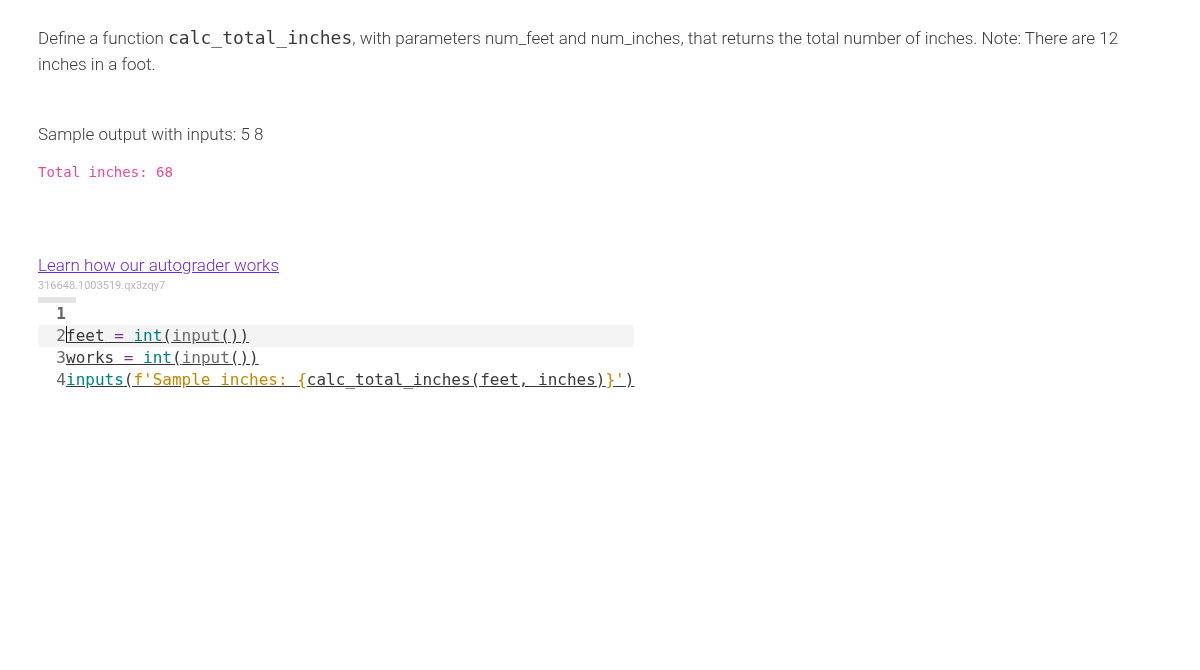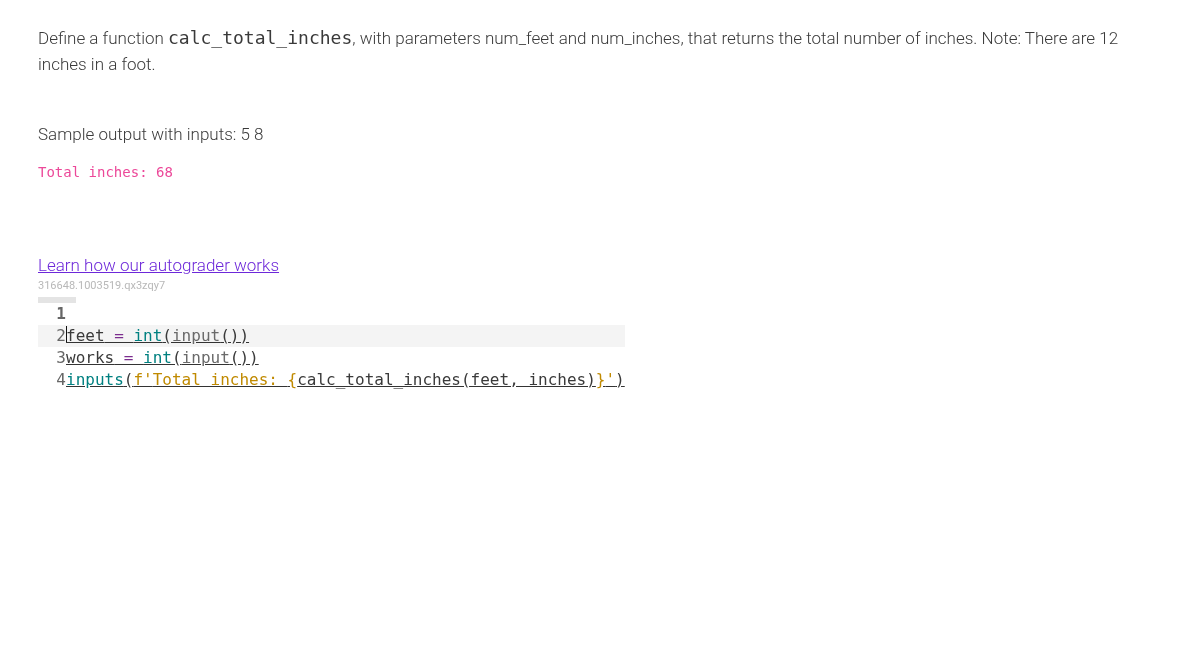--- a/index.html
+++ b/index.html
@@ -123,19 +123,19 @@
   <tr class="row-highlight">
     <td class="gutter">2</td>
     <td class="code-line"><span class="cursor"></span><span class="tok-var">feet</span><span class="tok-op"> = </span><span class="tok-fn">int</span><span class="tok-punc">(</span><span class="tok-call">input</span><span class="tok-punc">())</span></td>
   </tr>
   <tr>
     <td class="gutter">3</td>
     <td class="code-line"><span class="tok-var">works</span><span class="tok-op"> = </span><span class="tok-fn">int</span><span class="tok-punc">(</span><span class="tok-call">input</span><span class="tok-punc">())</span></td>
   </tr>
   <tr>
     <td class="gutter">4</td>
-    <td class="code-line"><span class="tok-fn">inputs</span><span class="tok-punc">(</span><span class="tok-str">f'</span><span class="tok-str">Total inches: </span><span class="tok-str">{</span><span class="tok-var">calc_total_inches(feet, inches)</span><span class="tok-str">}</span><span class="tok-str">'</span><span class="tok-punc">)</span></td>
+    <td class="code-line"><span class="tok-fn">inputs</span><span class="tok-punc">(</span><span class="tok-str">f'</span><span class="tok-str">Sample inches: </span><span class="tok-str">{</span><span class="tok-var">calc_total_inches(feet, inches)</span><span class="tok-str">}</span><span class="tok-str">'</span><span class="tok-punc">)</span></td>
   </tr>
 </tbody>
   </table>
 
 
 
 
 </body></html>

